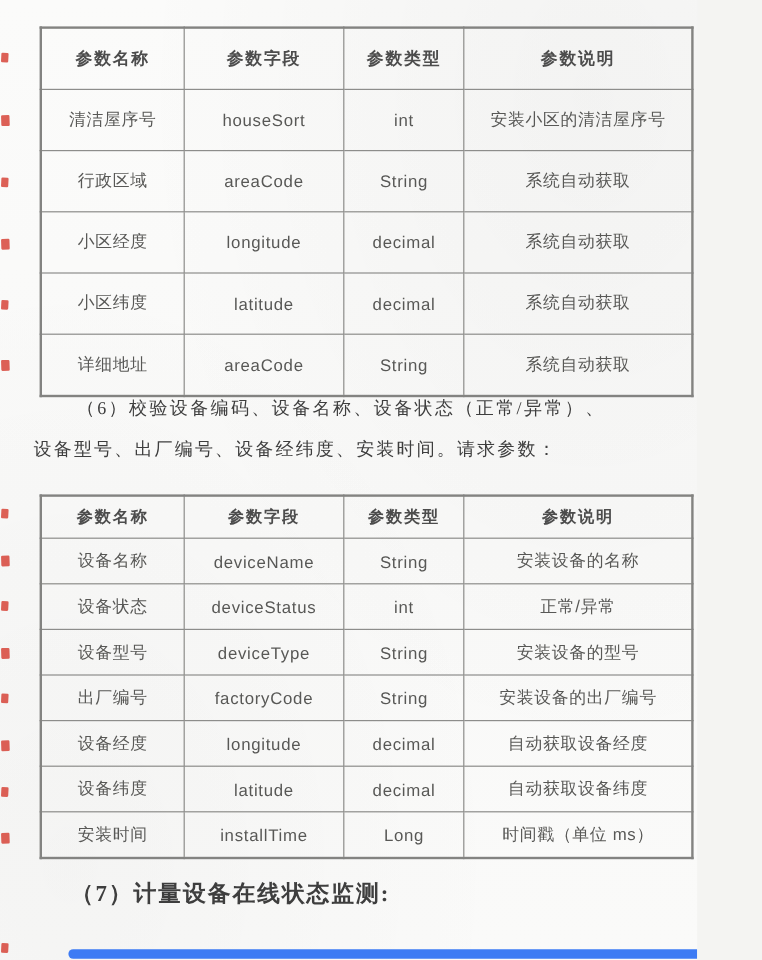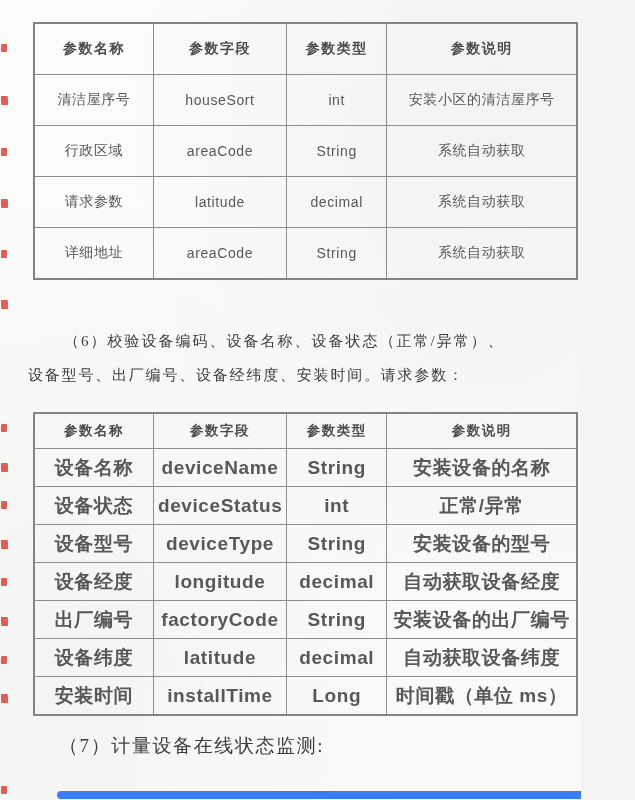--- a/index.html
+++ b/index.html
@@ -26,32 +26,32 @@
   th, td {
     border:1px solid #8d8d8b; text-align:center; vertical-align:middle;
     padding:0 4px; overflow:hidden; white-space:nowrap;
   }
   table { border:2px solid #838381; }
   th { font-weight:700; color:#4c4c4c; font-size:14px; letter-spacing:1.5px; }
   td { color:#585856; font-size:14px; letter-spacing:0.6px; }
   .t1 th { height:50px; }
   .t1 td { height:50px;margin-top:24px; }
   .t2 th { height:34px; font-size:13.5px; }
-  .t2 td { height:37px; font-size:19px;font-weight:bold; }
+  .t2 td { height:37px; font-size:14px; }
 
   
   .para {
     position:absolute; left:28px; right:26px;
     font-family:"Liberation Serif", serif; color:#3e3e3e;
   }
   .para .line { white-space:nowrap; overflow:hidden; }
   .p6 { top:324px; font-size:15px; line-height:34px; }
   .p6 .l1 { text-indent:36px; letter-spacing:2px; }
   .p6 .l2 { letter-spacing:1.8px; }
-  .p7 { top:730px; font-size:19px; line-height:31px; }
+  .p7 { top:730px; font-size:19px; line-height:31px;font-weight:bold; }
   .p7 .l1 { text-indent:31px; letter-spacing:1.6px; }
   .p7 .l2 { text-indent:27px; letter-spacing:1.3px; }
 
   
   .accent-bar {
     position:absolute; left:57px; right:0; top:791px; height:8px;
     border-radius:5px 0 0 5px; background:#3d7bf4;
   }
 
   
@@ -89,21 +89,27 @@
           <td>int</td>
           <td>安装小区的清洁屋序号</td>
         </tr>
         <tr>
           <td>行政区域</td>
           <td>areaCode</td>
           <td>String</td>
           <td>系统自动获取</td>
         </tr>
         <tr>
-          <td>请求参数</td>
+          <td>小区经度</td>
+          <td>longitude</td>
+          <td>decimal</td>
+          <td>系统自动获取</td>
+        </tr>
+        <tr>
+          <td>小区纬度</td>
           <td>latitude</td>
           <td>decimal</td>
           <td>系统自动获取</td>
         </tr>
         <tr>
           <td>详细地址</td>
           <td>areaCode</td>
           <td>String</td>
           <td>系统自动获取</td>
         </tr>
@@ -143,30 +149,30 @@
           <td>int</td>
           <td>正常/异常</td>
         </tr>
         <tr>
           <td>设备型号</td>
           <td>deviceType</td>
           <td>String</td>
           <td>安装设备的型号</td>
         </tr>
         <tr>
+          <td>出厂编号</td>
+          <td>factoryCode</td>
+          <td>String</td>
+          <td>安装设备的出厂编号</td>
+        </tr>
+        <tr>
           <td>设备经度</td>
           <td>longitude</td>
           <td>decimal</td>
           <td>自动获取设备经度</td>
-        </tr>
-        <tr>
-          <td>出厂编号</td>
-          <td>factoryCode</td>
-          <td>String</td>
-          <td>安装设备的出厂编号</td>
         </tr>
         <tr>
           <td>设备纬度</td>
           <td>latitude</td>
           <td>decimal</td>
           <td>自动获取设备纬度</td>
         </tr>
         <tr>
           <td>安装时间</td>
           <td>installTime</td>

